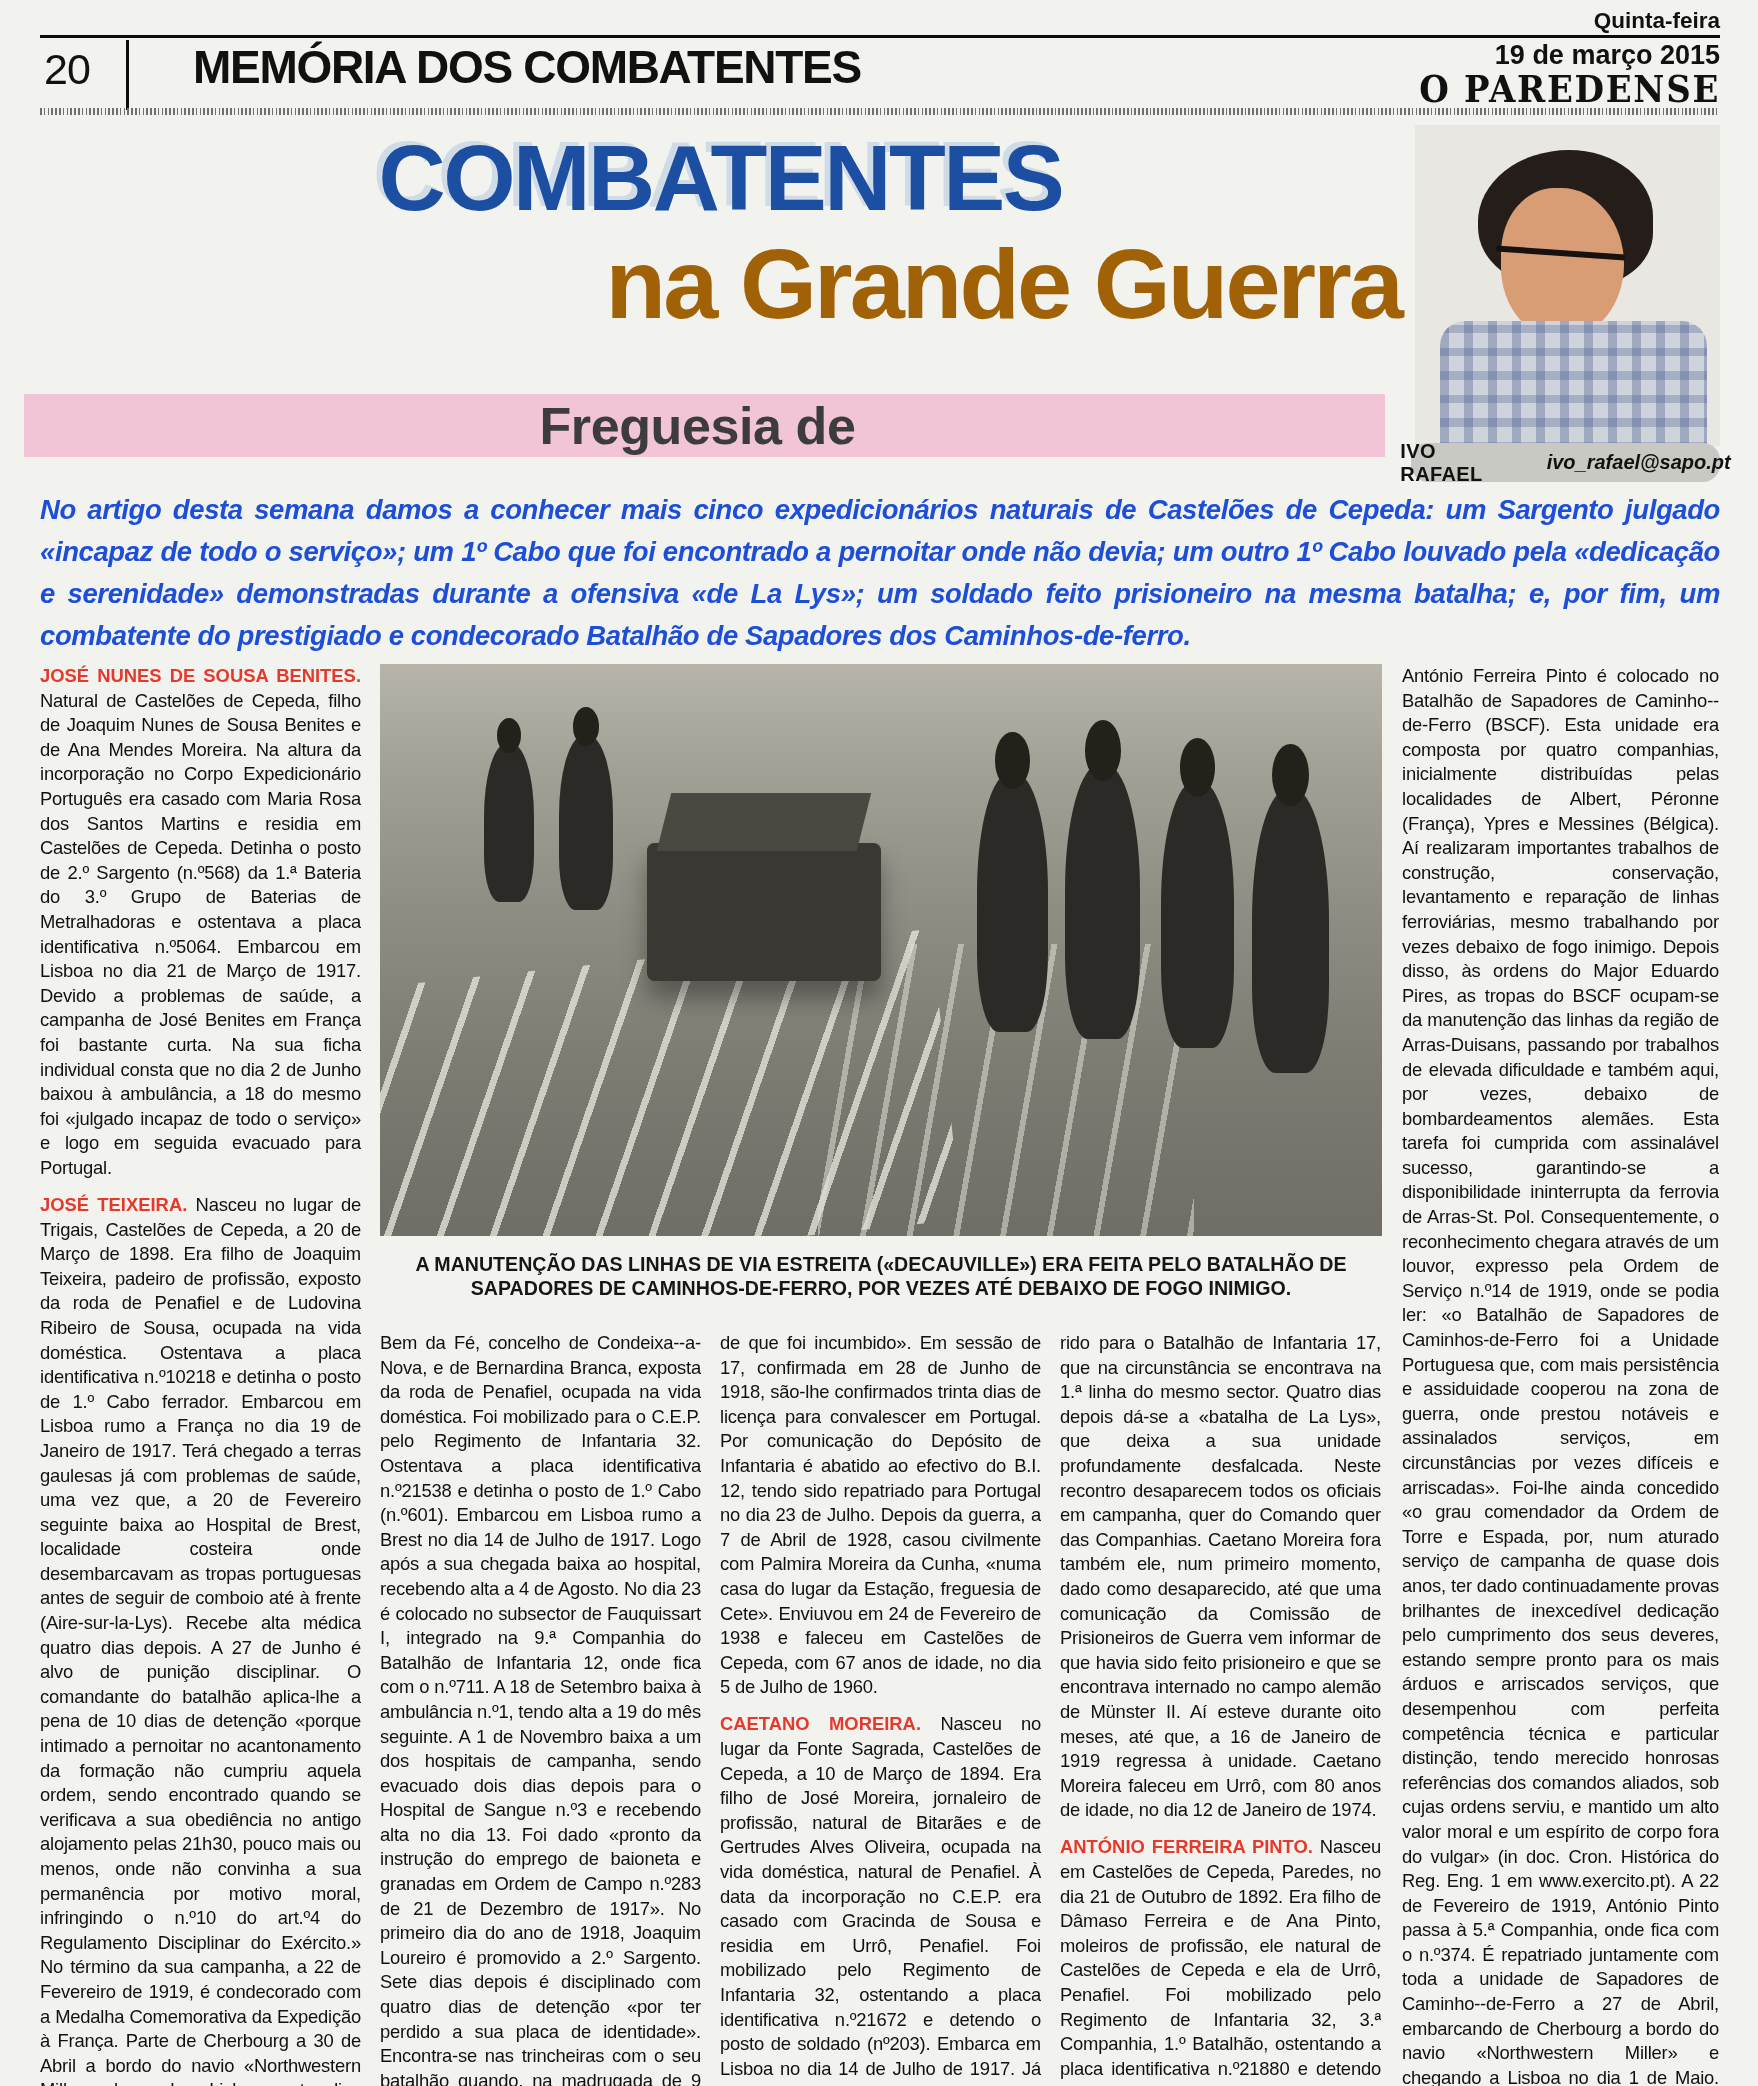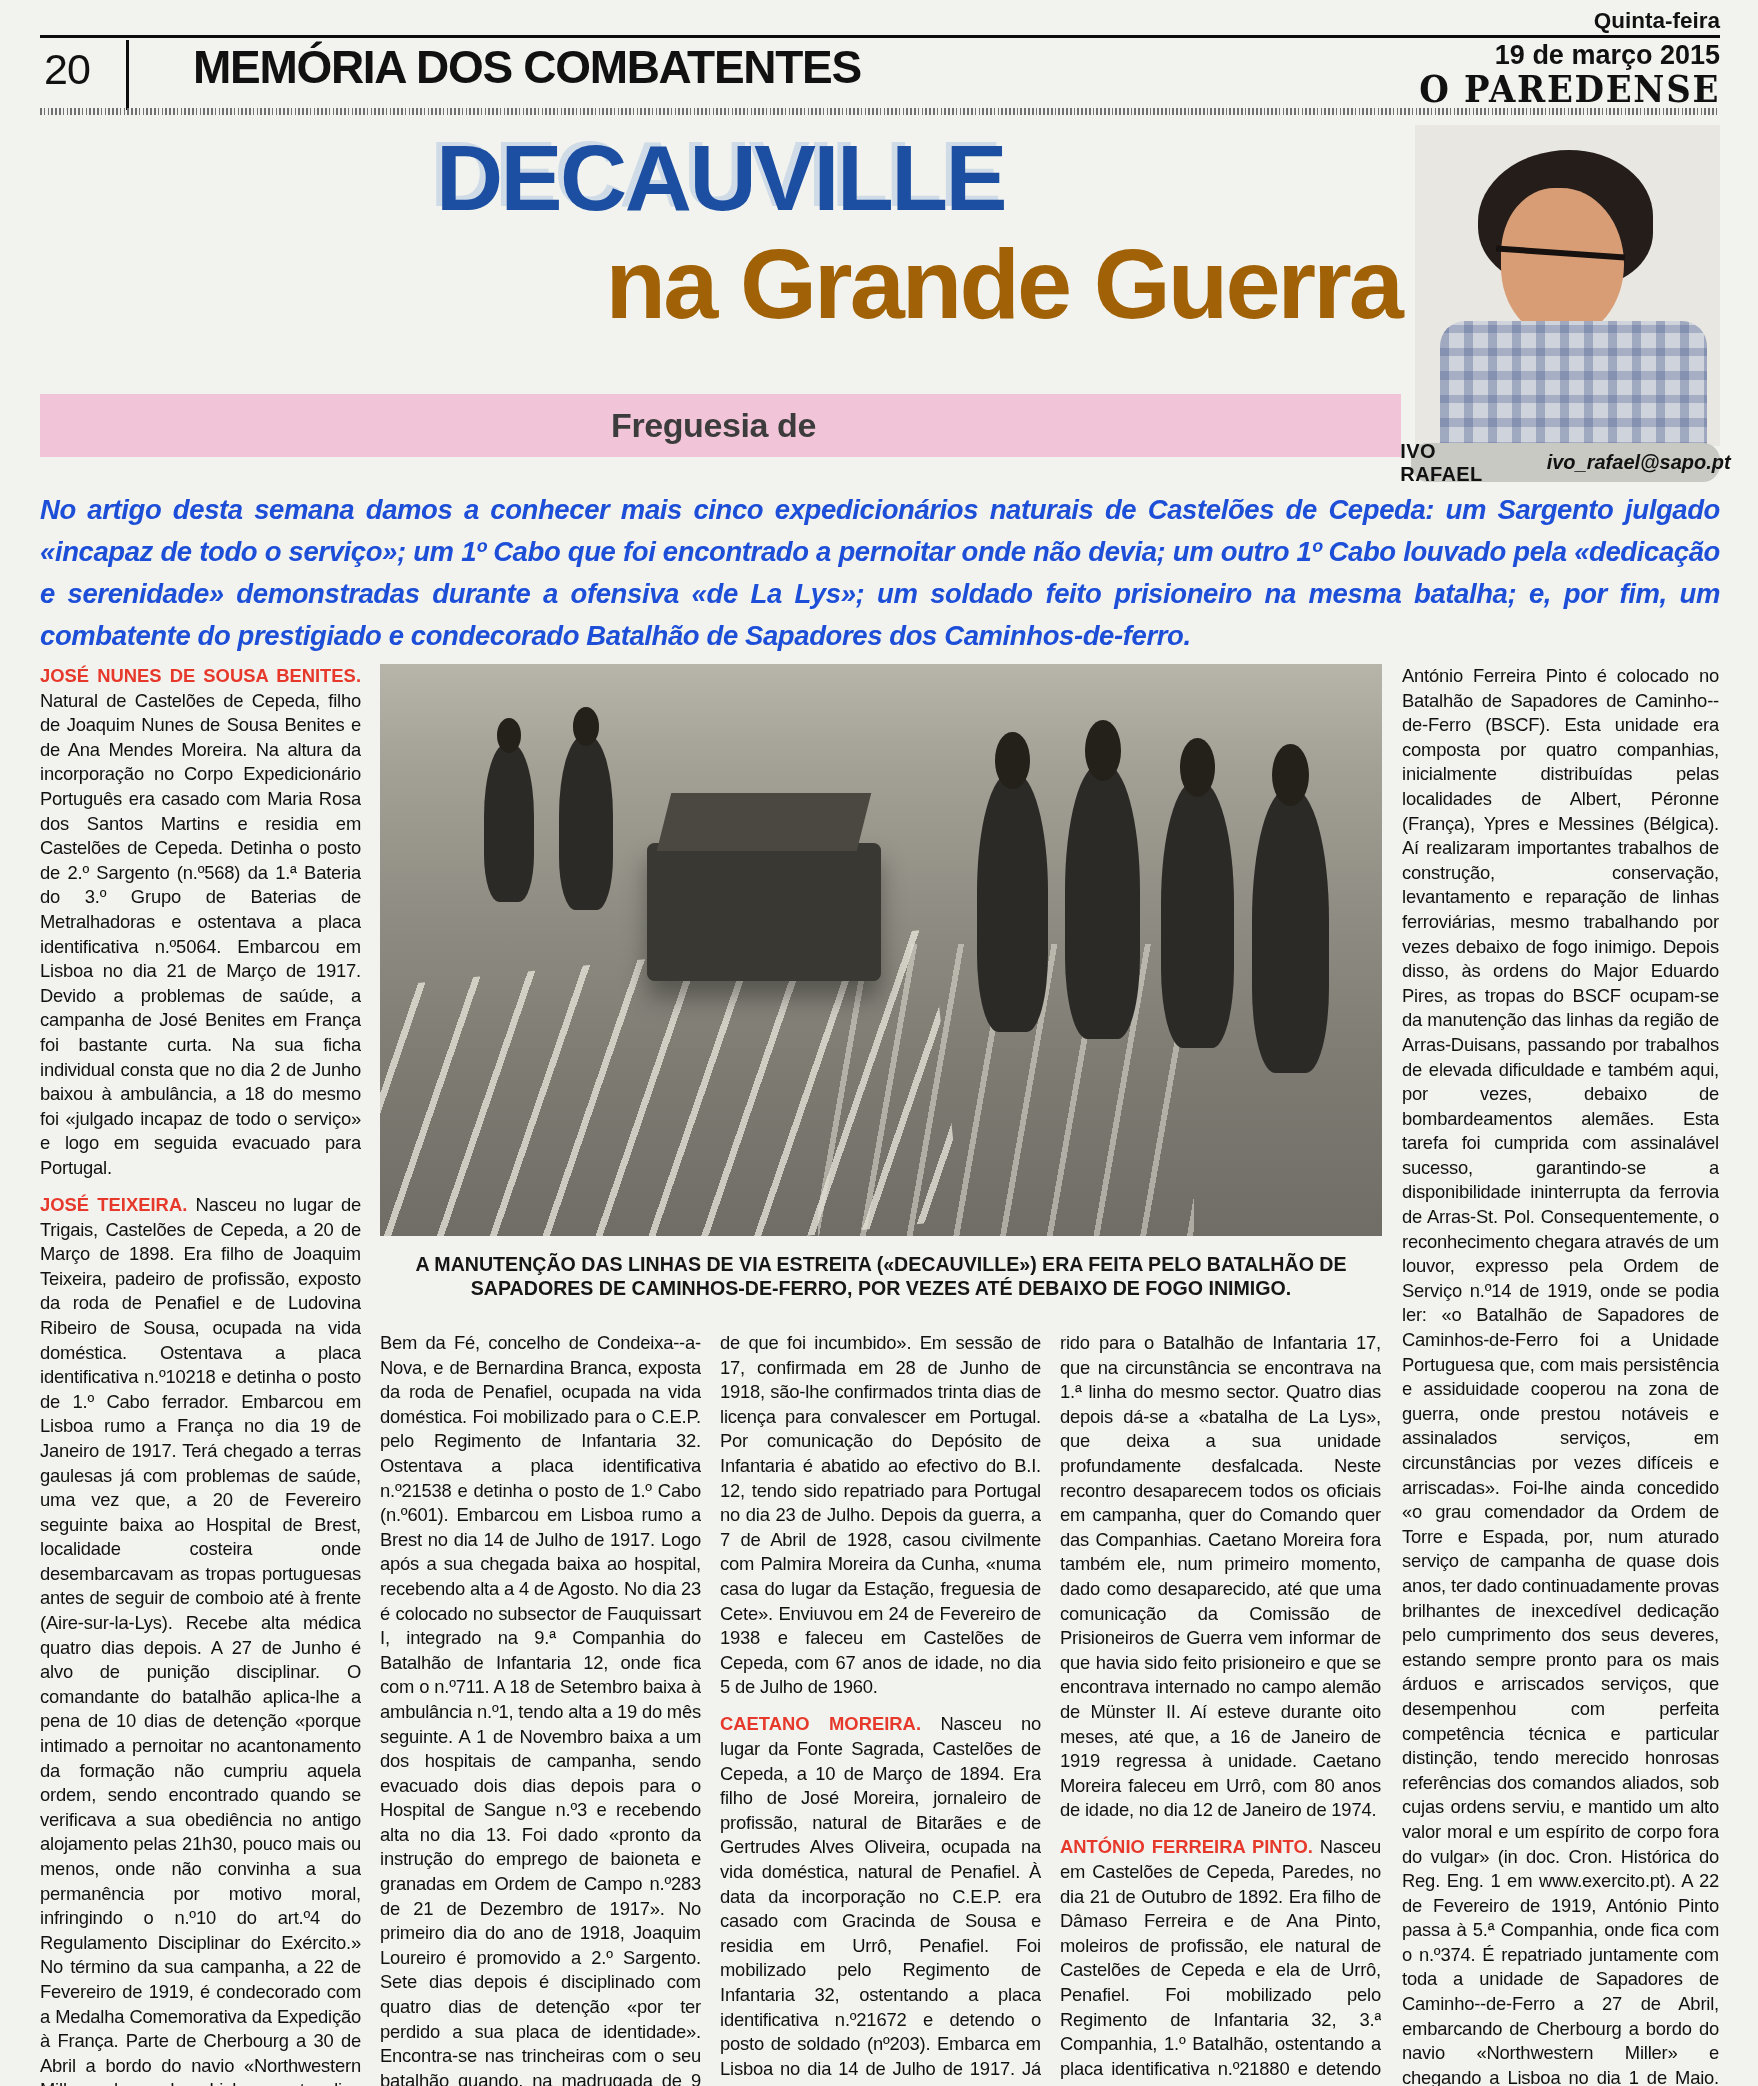--- a/index.html
+++ b/index.html
@@ -38,23 +38,23 @@
   .title-1{
     position:absolute;left:40px;top:125px;width:1361px;text-align:center;
     font-size:93px;font-weight:900;letter-spacing:-2.5px;color:var(--title-blue);
     text-shadow:-5.8px -4.2px 0 rgba(130,165,220,.30);
   }
   .title-2{
     position:absolute;left:40px;top:227px;width:1361px;text-align:right;
     font-size:99px;font-weight:900;letter-spacing:-2.9px;color:#a16207;
   }
   .subtitle-band{
-    position:absolute;left:40px;top:394px;width:1361px;height:63px;
+    position:absolute;left:24px;top:394px;width:1361px;height:63px;
     background:var(--subtitle-band);display:flex;align-items:center;justify-content:center;
-    font-size:34px;font-weight:800;letter-spacing:-0.4px;
+    font-size:52px;font-weight:800;letter-spacing:-0.4px;
   }
   .subtitle-prefix{color:#3c3c3c;margin-right:14px;}
   .subtitle-highlight{color:var(--subtitle-magenta);}
   
   .author-photo{
     position:absolute;left:1415px;top:125px;width:305px;height:321px;
     background:#e9e7e2;overflow:hidden;
   }
   .a-hair{position:absolute;left:63px;top:25px;width:175px;height:138px;background:#241d1a;border-radius:52% 48% 40% 44%;}
   .a-face{position:absolute;left:86px;top:63px;width:123px;height:150px;background:#d99d76;border-radius:46% 54% 52% 50%;}
@@ -109,21 +109,21 @@
 
 <div class="weekday">Quinta-feira</div>
 <div class="head-rule"></div>
 <div class="pagenum">20</div>
 <div class="head-vbar"></div>
 <div class="section-title">MEMÓRIA DOS COMBATENTES</div>
 <div class="date">19 de março 2015</div>
 <div class="masthead">O PAREDENSE</div>
 <div class="dot-band"></div>
 
-<div class="title-1">DECAUVILLE</div>
+<div class="title-1">COMBATENTES</div>
 <div class="title-2">na Grande Guerra</div>
 <div class="subtitle-band">
   <span class="subtitle-prefix">Freguesia de</span>
 </div>
 
 <div class="author-photo">
   <div class="a-hair"></div>
   <div class="a-face"></div>
   <div class="a-glasses"></div>
   <div class="a-shirt"></div>

